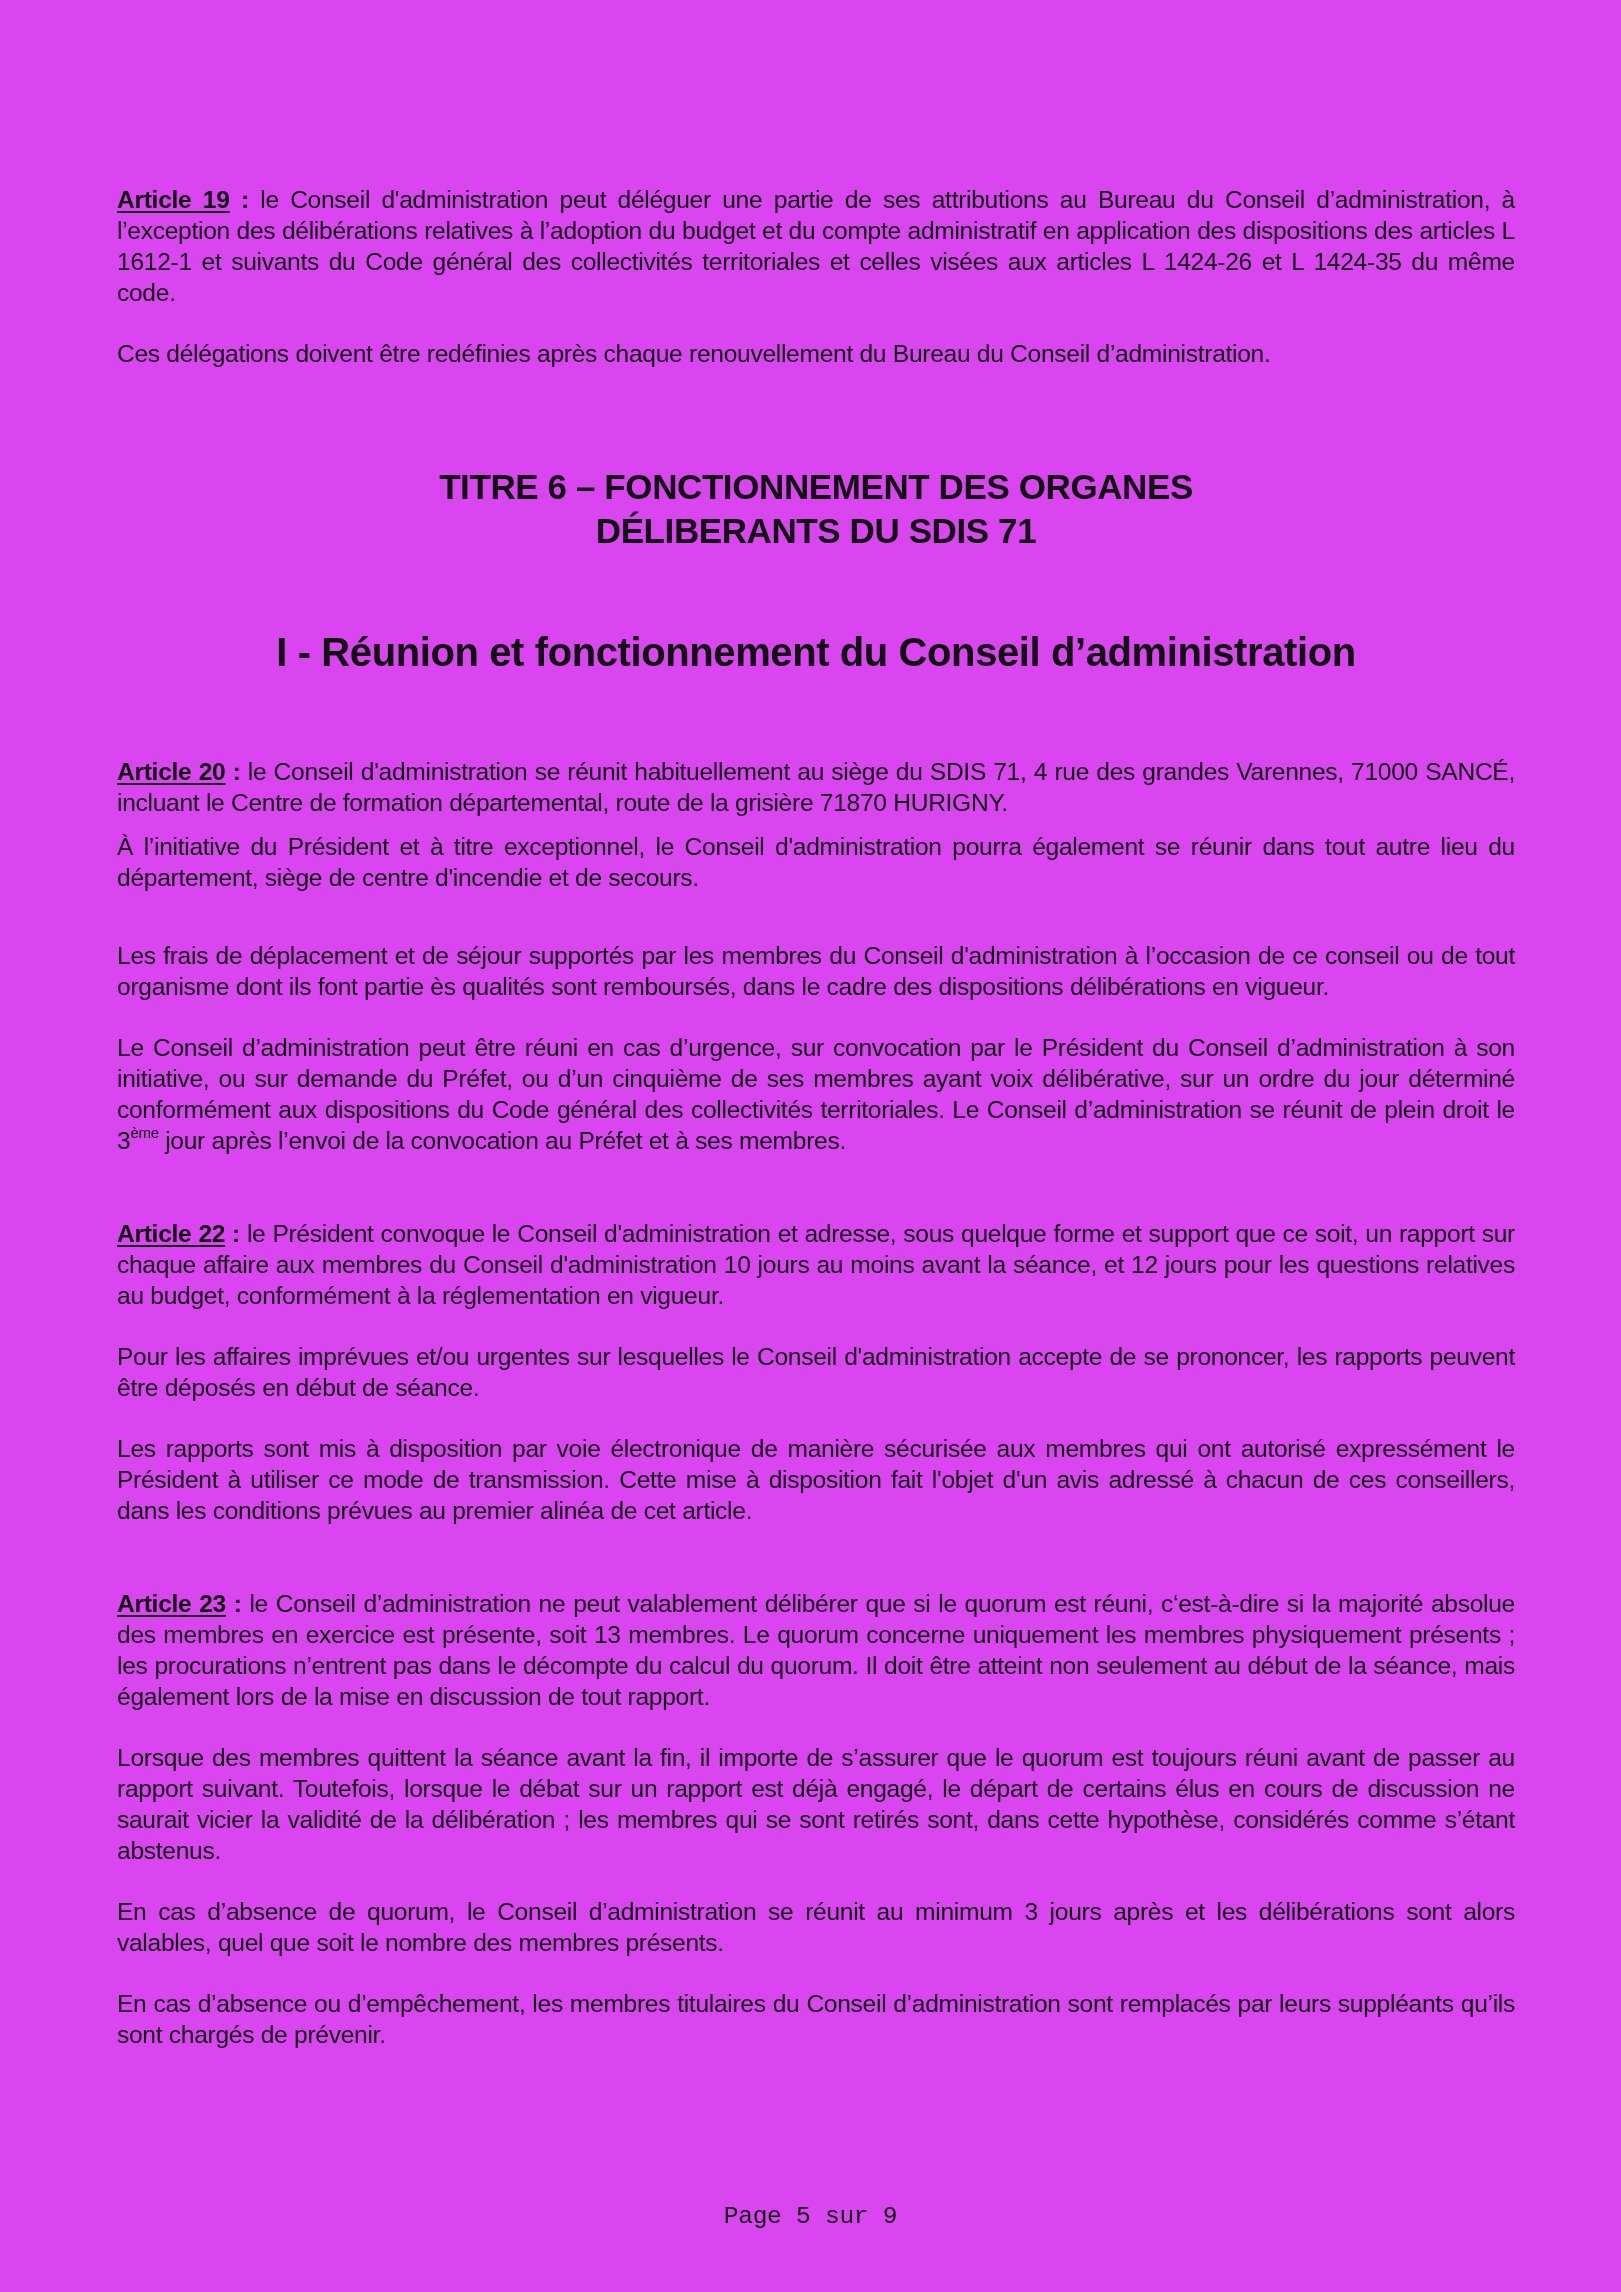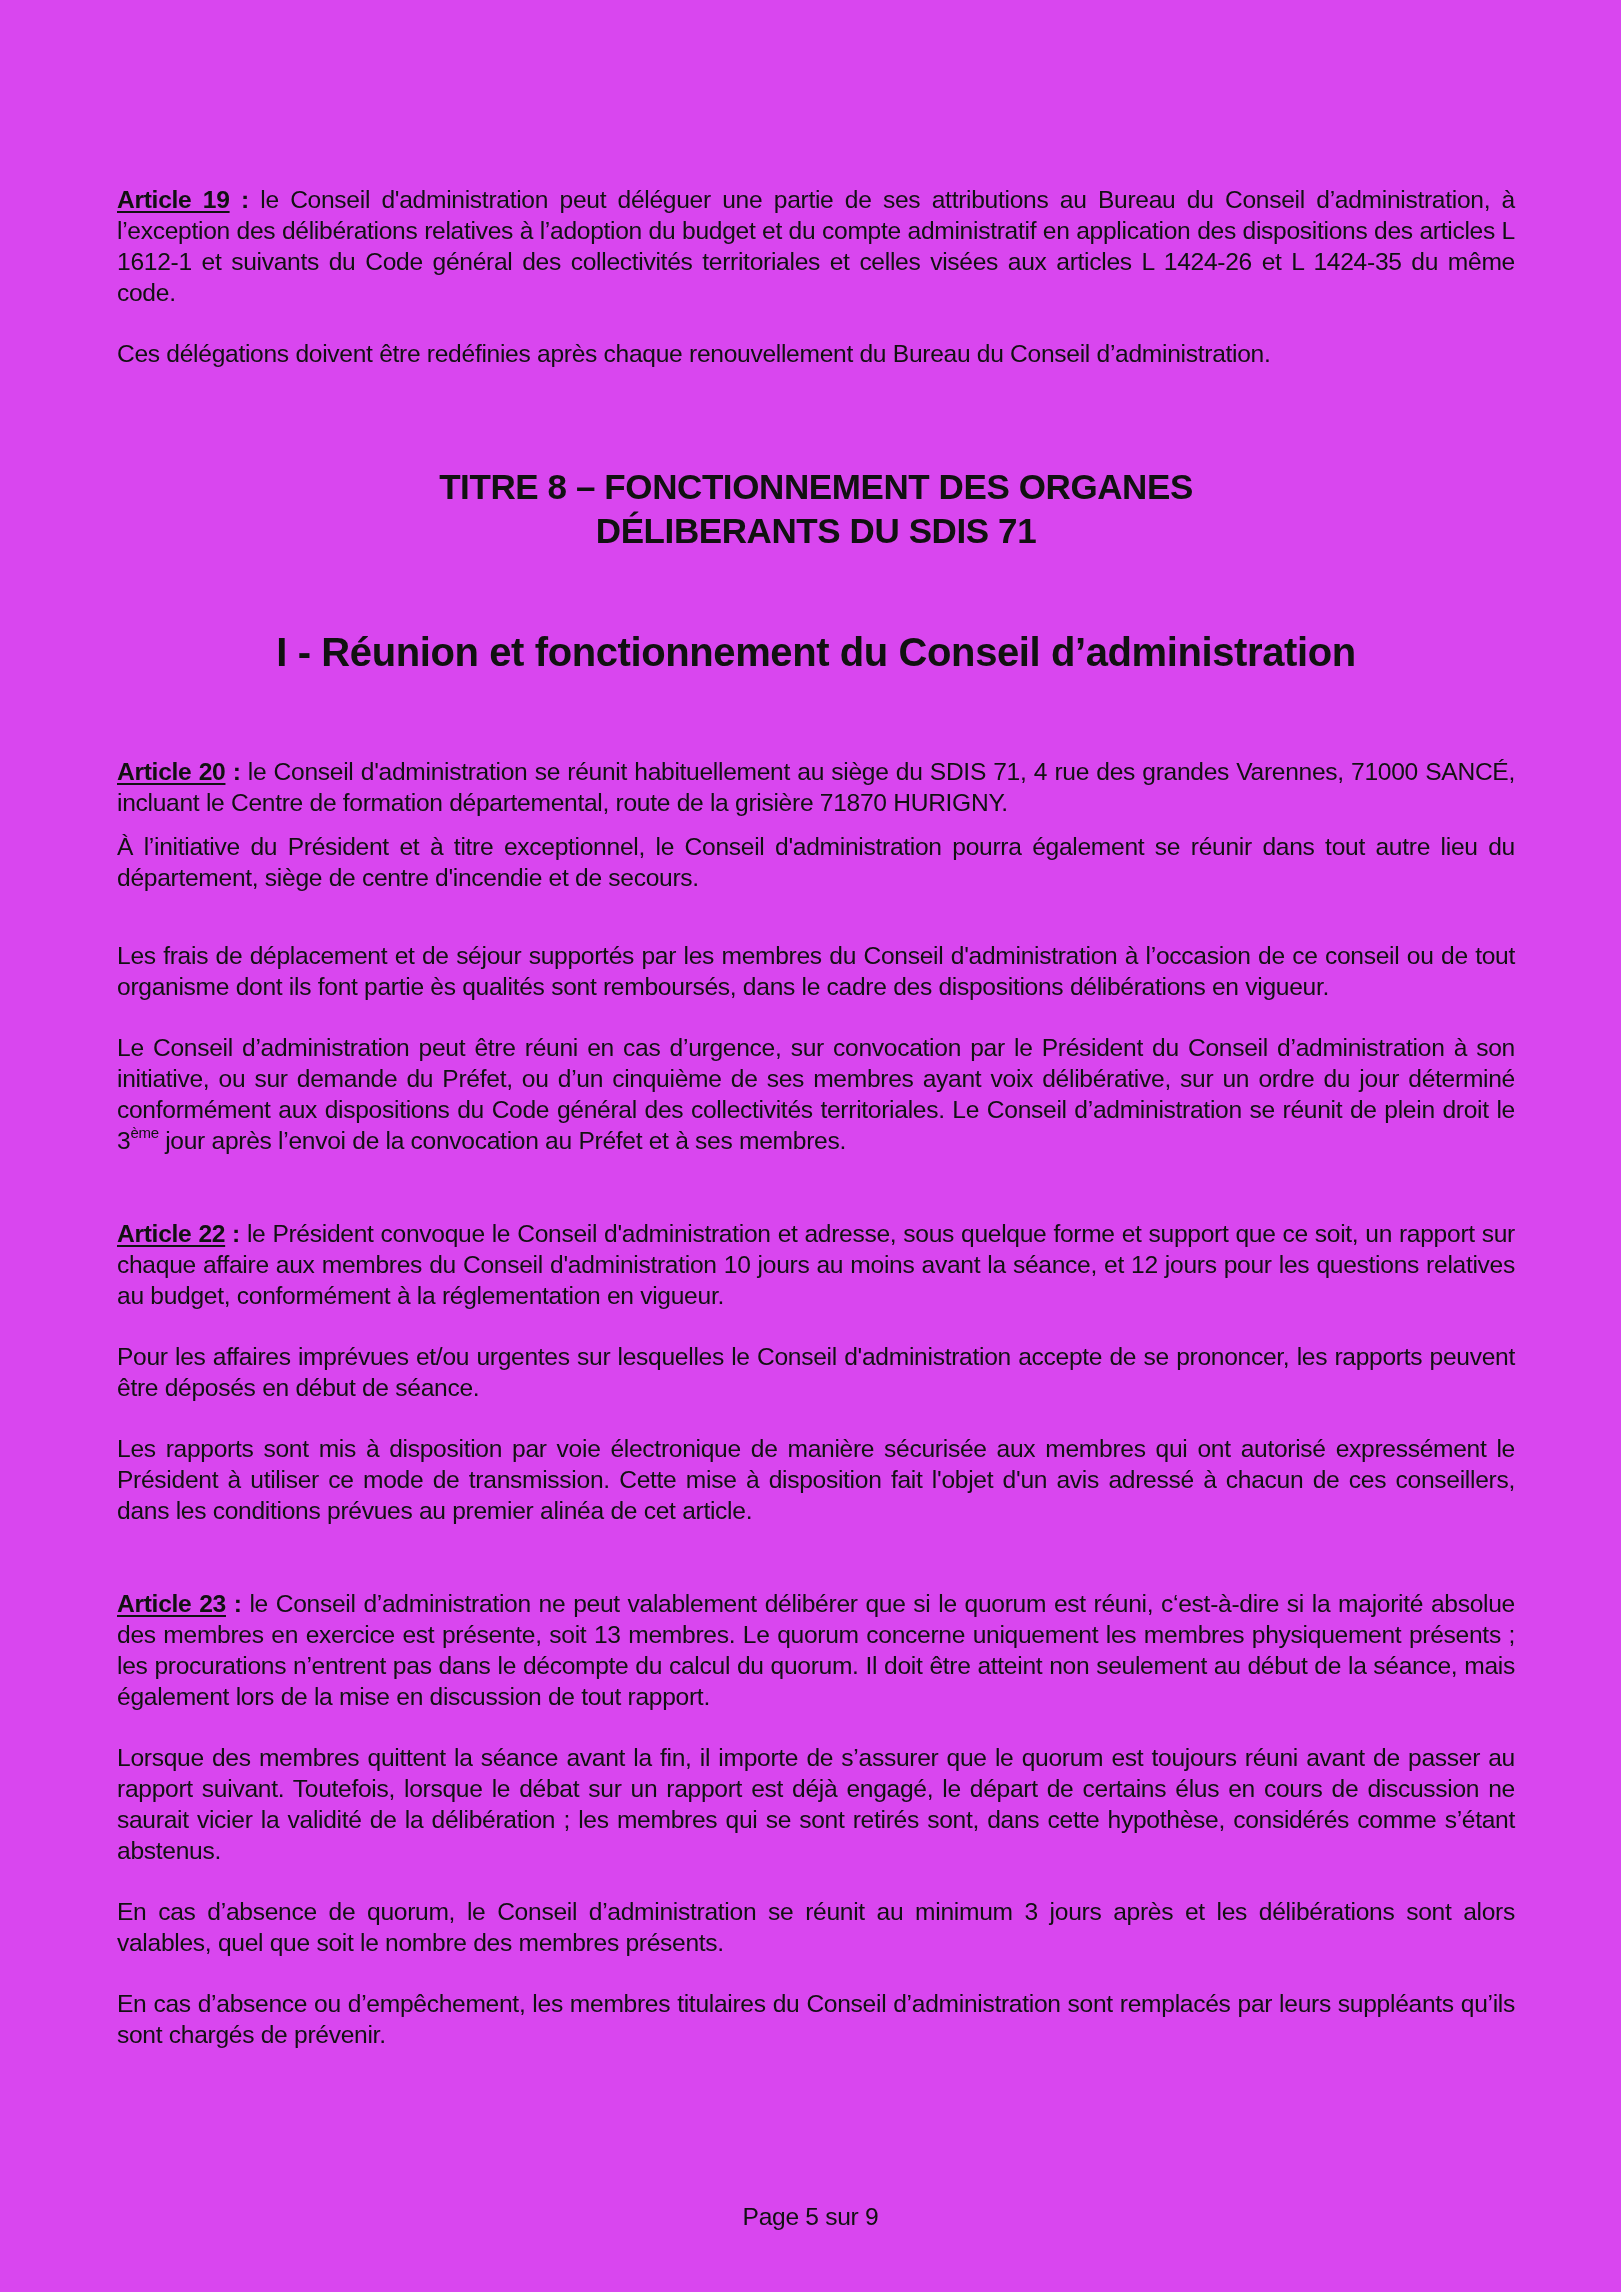--- a/index.html
+++ b/index.html
@@ -17,36 +17,36 @@
   .titre {
     font-family: "Liberation Sans", sans-serif; font-weight: bold;
     font-size: 35px; line-height: 44px; text-align: center; margin: 0; letter-spacing: -0.4px;
   }
   .sub {
     font-family: "Liberation Sans", sans-serif; font-weight: bold;
     font-size: 40px; line-height: 36px; text-align: center; margin: 0; letter-spacing: -0.4px;
   }
   .footer {
     position: absolute; left: 0; width: 1621px; top: 2203px;
-    font-family: Liberation Sans, sans-serif; font-size: 24.6px; text-align: center; letter-spacing: -0.3px;
+    font-family: Liberation Mono, monospace; font-size: 24.6px; text-align: center; letter-spacing: -0.3px;
   }
 </style>
 </head>
 <body>
 
 <div class="page">
   <div class="content">
 
     <p class="para" style="margin-top:0;">
       <span class="art-label"><span class="u">Article 19</span><span> : </span></span><span>le Conseil d'administration peut déléguer une partie de ses attributions au Bureau du Conseil d’administration, à l’exception des délibérations relatives à l’adoption du budget et du compte administratif en application des dispositions des articles L 1612-1 et suivants du Code général des collectivités territoriales et celles visées aux articles L 1424-26 et L 1424-35 du même code.</span>
     </p>
     <p class="para" style="margin-top:30px;">Ces délégations doivent être redéfinies après chaque renouvellement du Bureau du Conseil d’administration.</p>
 
     <div style="margin-top:96px;">
-      <p class="titre">TITRE 8 – FONCTIONNEMENT DES ORGANES</p>
+      <p class="titre">TITRE 6 – FONCTIONNEMENT DES ORGANES</p>
       <p class="titre">DÉLIBERANTS DU SDIS 71</p>
     </div>
 
     <p class="sub" style="margin-top:81px;">I - Réunion et fonctionnement du Conseil d’administration</p>
 
     <p class="para" style="margin-top:86px;">
       <span class="art-label"><span class="u">Article 20</span><span> : </span></span><span>le Conseil d'administration se réunit habituellement au siège du SDIS 71, 4 rue des grandes Varennes, 71000 SANCÉ, incluant le Centre de formation départemental, route de la grisière 71870 HURIGNY.</span>
     </p>
     <p class="para" style="margin-top:12.5px;">À l’initiative du Président et à titre exceptionnel, le Conseil d'administration pourra également se réunir dans tout autre lieu du département, siège de centre d'incendie et de secours.</p>
     <p class="para" style="margin-top:47px;">Les frais de déplacement et de séjour supportés par les membres du Conseil d'administration à l’occasion de ce conseil ou de tout organisme dont ils font partie ès qualités sont remboursés, dans le cadre des dispositions délibérations en vigueur.</p>

